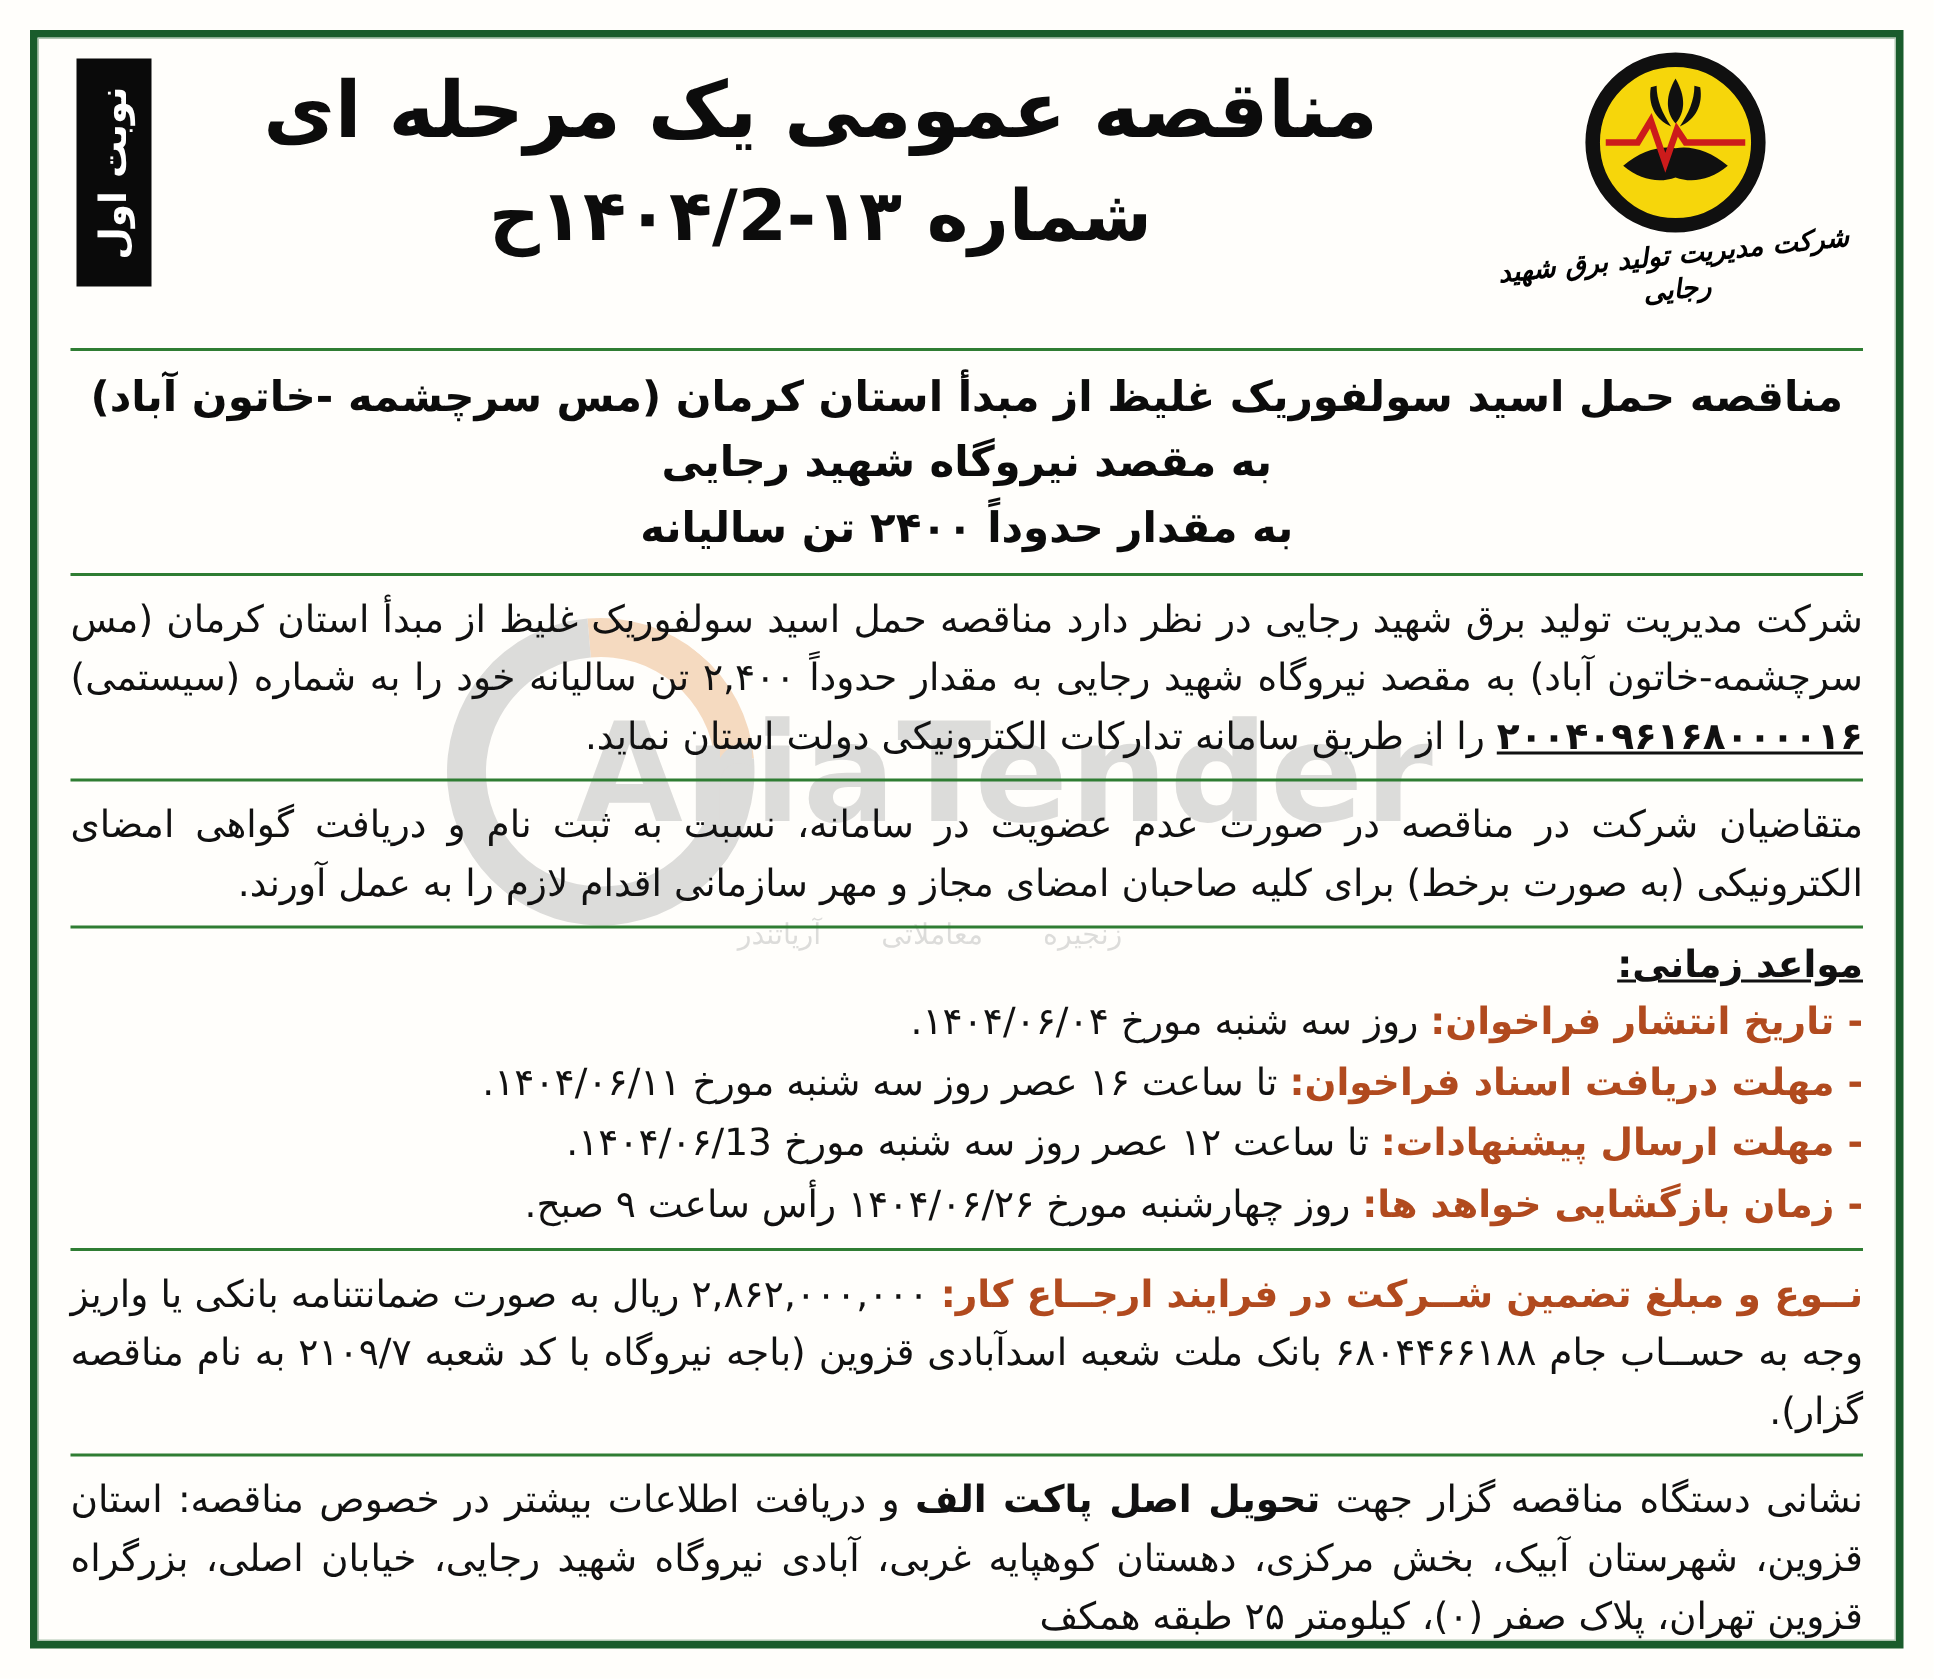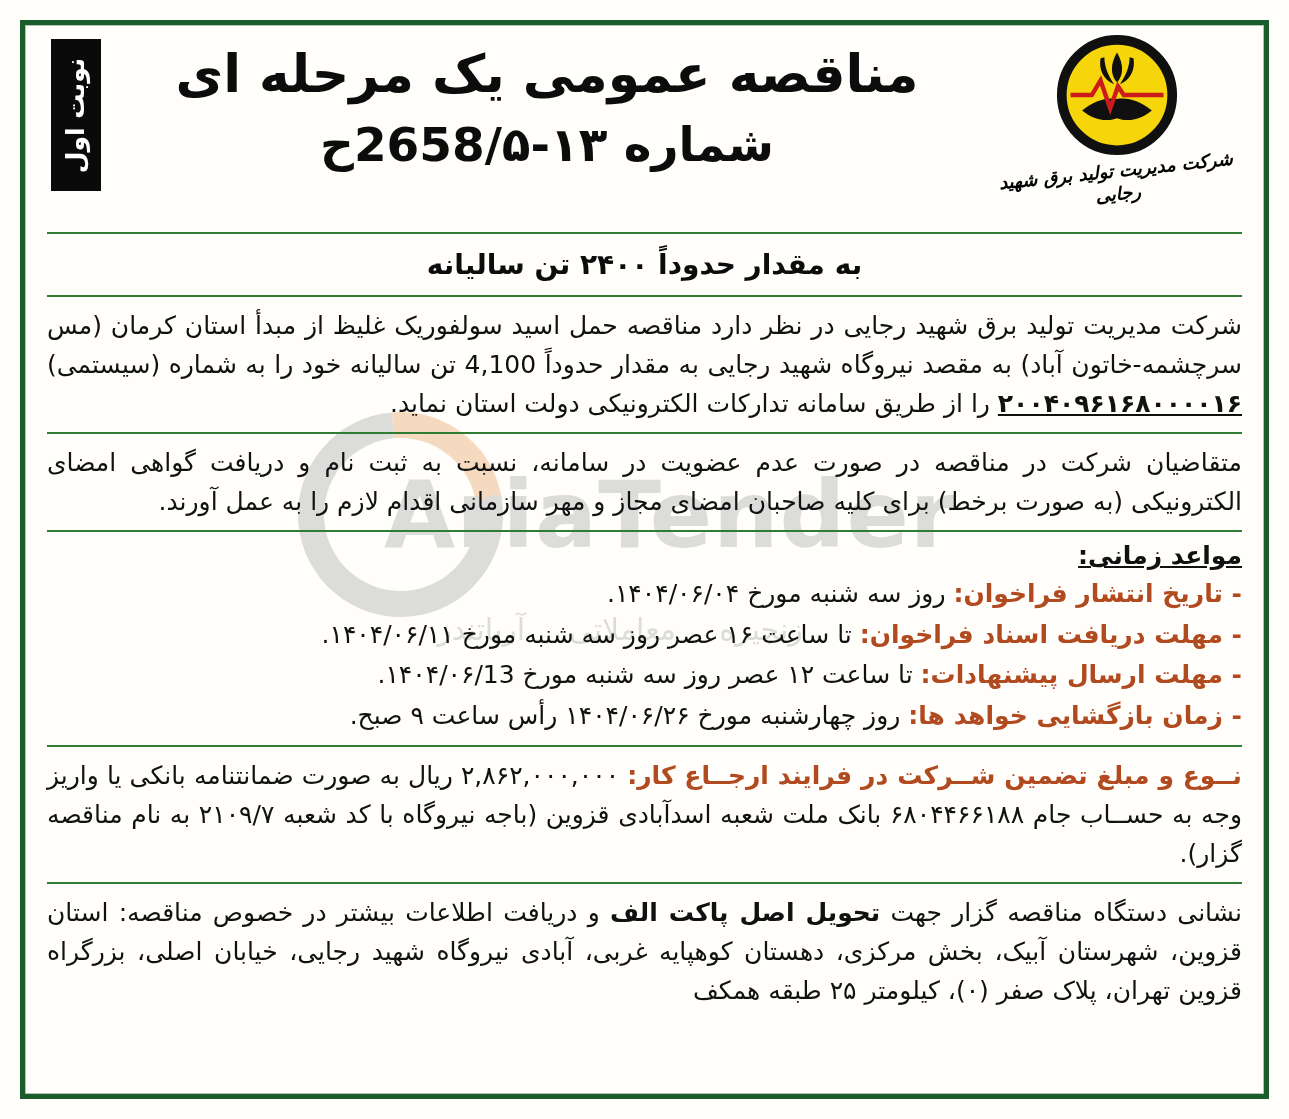--- a/index.html
+++ b/index.html
@@ -7,21 +7,21 @@
     --badge-bg:#0a0a0a; --logo-yellow:#f6d60b; --ecg-red:#cc1b1b;
     --watermark-gray:#8f8f8f; --watermark-orange:#e08a3c;
   }
   *{margin:0;padding:0;box-sizing:border-box;}
   body{margin:0;font-family:"DejaVu Sans",sans-serif;background:#ffffff;}
   .page{position:relative;width:1289px;height:1119px;background:#fffefb;overflow:hidden;direction:rtl;}
   .frame{position:absolute;inset:20px;border:5px solid var(--frame-green);box-shadow:inset 0 0 0 1px rgba(26,92,44,.35);pointer-events:none;z-index:3;}
   .watermark{position:absolute;inset:0;z-index:1;opacity:.30;pointer-events:none;}
   .wm-ring{position:absolute;left:298px;top:412px;width:205px;height:205px;border-radius:50%;border:26px solid var(--watermark-gray);border-top-color:var(--watermark-orange);transform:rotate(40deg);}
   .wm-brand{position:absolute;left:384px;top:462px;font-size:92px;font-weight:bold;color:var(--watermark-gray);letter-spacing:1px;direction:ltr;}
-  .wm-tagline{position:absolute;left:250px;top:612px;width:740px;text-align:center;font-size:30px;color:var(--watermark-gray);letter-spacing:10px;word-spacing:34px;}
+  .wm-tagline{position:absolute;left:250px;top:612px;width:740px;text-align:center;font-size:19px;color:var(--watermark-gray);letter-spacing:10px;word-spacing:34px;}
   .content{position:absolute;inset:25px;padding:8px 22px 0;z-index:2;}
   .header{position:relative;height:190px;}
   .badge{position:absolute;top:6px;left:4px;width:50px;height:152px;background:var(--badge-bg);display:flex;align-items:center;justify-content:center;}
   .badge span{transform:rotate(-90deg);white-space:nowrap;color:#fff;font-weight:bold;font-size:25px;}
   .logo{position:absolute;top:0;right:0;width:250px;text-align:center;}
   .logo svg{display:block;margin:0 auto;}
   .org-name{margin-top:2px;font-size:18px;font-weight:bold;font-style:italic;transform:rotate(-6deg);line-height:1.3;}
   .titles{position:absolute;top:12px;right:300px;left:105px;text-align:center;color:#0c0c0c;}
   .title-main{font-size:52px;font-weight:bold;line-height:1.15;}
   .title-number{font-size:47px;font-weight:bold;margin-top:12px;}
@@ -48,44 +48,45 @@
   </div>
 
   <div class="content">
 
     <header class="header">
       <div class="badge">
         <span>نوبت اول</span>
       </div>
       <div class="titles">
         <div class="title-main">مناقصه عمومی یک مرحله ای</div>
-        <div class="title-number"><span>شماره</span> <span dir="ltr">2658/۵-۱۳</span><span>ح</span></div>
+        <div class="title-number"><span>شماره</span> <span dir="ltr">۱۴۰۴/2-۱۳</span><span>ح</span></div>
       </div>
       <div class="logo">
         <svg width="124" height="124" viewBox="0 0 128 128" aria-hidden="true">
           <circle cx="64" cy="64" r="57" fill="var(--logo-yellow)" stroke="#101010" stroke-width="10"></circle>
           <path d="M64 20 C57 32 57 43 64 51 C71 43 71 32 64 20 Z" fill="#101010"></path>
           <path d="M47 26 C45 38 50 48 61 53 C55 44 51 35 51 25 Z" fill="#101010"></path>
           <path d="M81 26 C83 38 78 48 67 53 C73 44 77 35 77 25 Z" fill="#101010"></path>
           <path d="M28 80 C40 70 53 66 64 68 C75 66 88 70 100 80 C88 90 75 92 64 88 C53 92 40 90 28 80 Z" fill="#101010"></path>
           <polyline points="16,64 38,64 47,49 57,78 65,55 71,64 112,64" fill="none" stroke="var(--ecg-red)" stroke-width="4.5"></polyline>
         </svg>
         <div class="org-name">شرکت مدیریت تولید برق شهید رجایی</div>
       </div>
     </header>
 
     <div class="rule"></div>
 
     <section class="subject">
+      <div>مناقصه حمل اسید سولفوریک غلیظ از مبدأ استان کرمان (مس سرچشمه -خاتون آباد) به مقصد نیروگاه شهید رجایی</div>
       <div>به مقدار حدوداً ۲۴۰۰ تن سالیانه</div>
     </section>
 
     <div class="rule"></div>
 
-    <p class="para"><span>شرکت مدیریت تولید برق شهید رجایی در نظر دارد مناقصه حمل اسید سولفوریک غلیظ از مبدأ استان کرمان (مس سرچشمه-خاتون آباد) به مقصد نیروگاه شهید رجایی به مقدار حدوداً 4,100 تن سالیانه خود را به شماره (سیستمی) </span><span class="u-number" dir="ltr">۲۰۰۴۰۹۶۱۶۸۰۰۰۰۱۶</span><span> را از طریق سامانه تدارکات الکترونیکی دولت استان نماید.</span></p>
+    <p class="para"><span>شرکت مدیریت تولید برق شهید رجایی در نظر دارد مناقصه حمل اسید سولفوریک غلیظ از مبدأ استان کرمان (مس سرچشمه-خاتون آباد) به مقصد نیروگاه شهید رجایی به مقدار حدوداً ۲,۴۰۰ تن سالیانه خود را به شماره (سیستمی) </span><span class="u-number" dir="ltr">۲۰۰۴۰۹۶۱۶۸۰۰۰۰۱۶</span><span> را از طریق سامانه تدارکات الکترونیکی دولت استان نماید.</span></p>
 
 
     <div class="rule"></div>
 
     <p class="para">متقاضیان شرکت در مناقصه در صورت عدم عضویت در سامانه، نسبت به ثبت نام و دریافت گواهی امضای الکترونیکی (به صورت برخط) برای کلیه صاحبان امضای مجاز و مهر سازمانی اقدام لازم را به عمل آورند.</p>
 
     <div class="rule"></div>
 
     <div class="schedule-heading">مواعد زمانی:</div>
 

